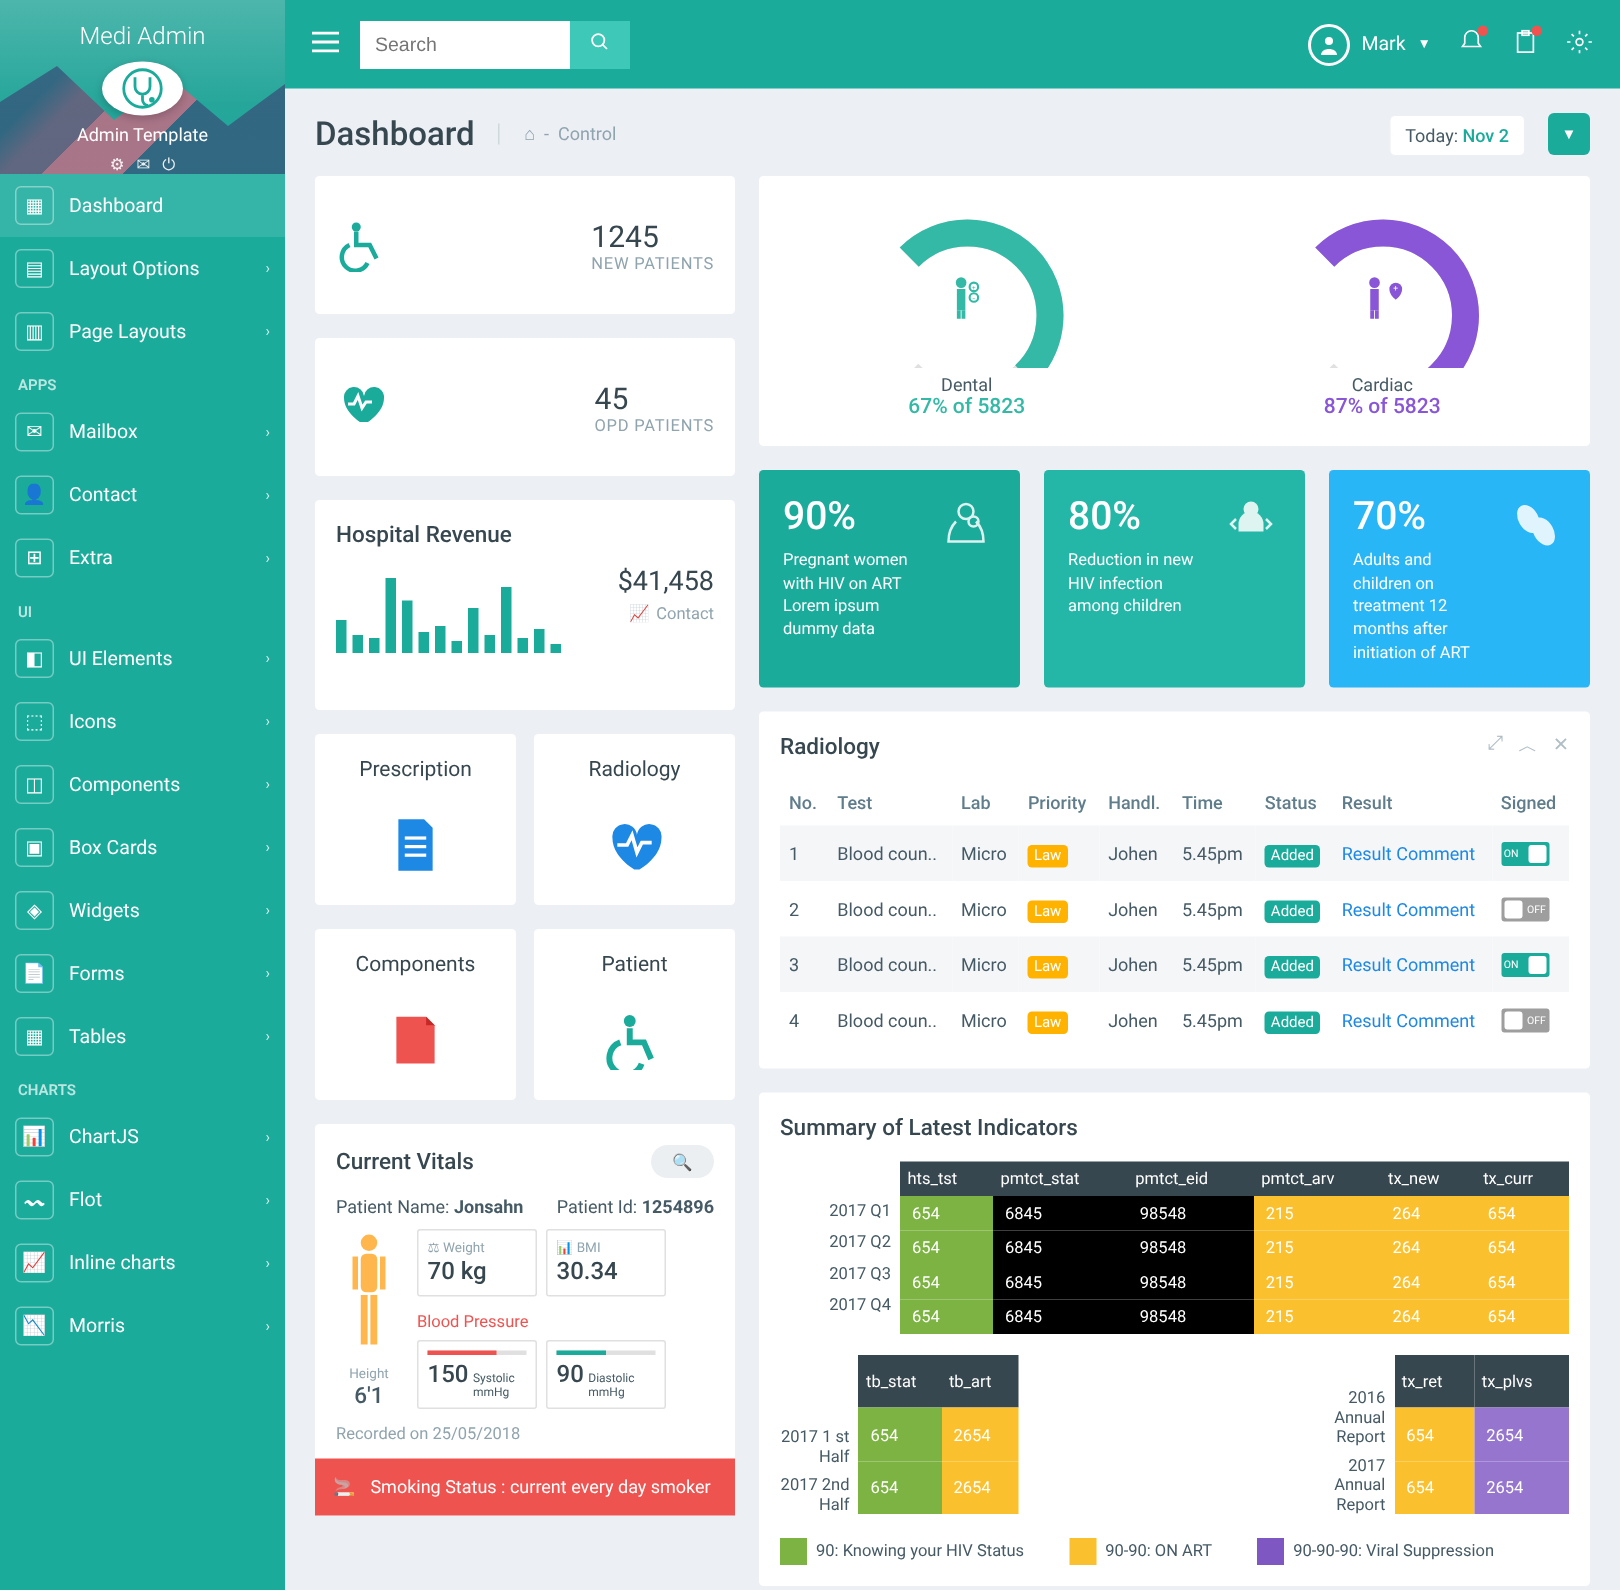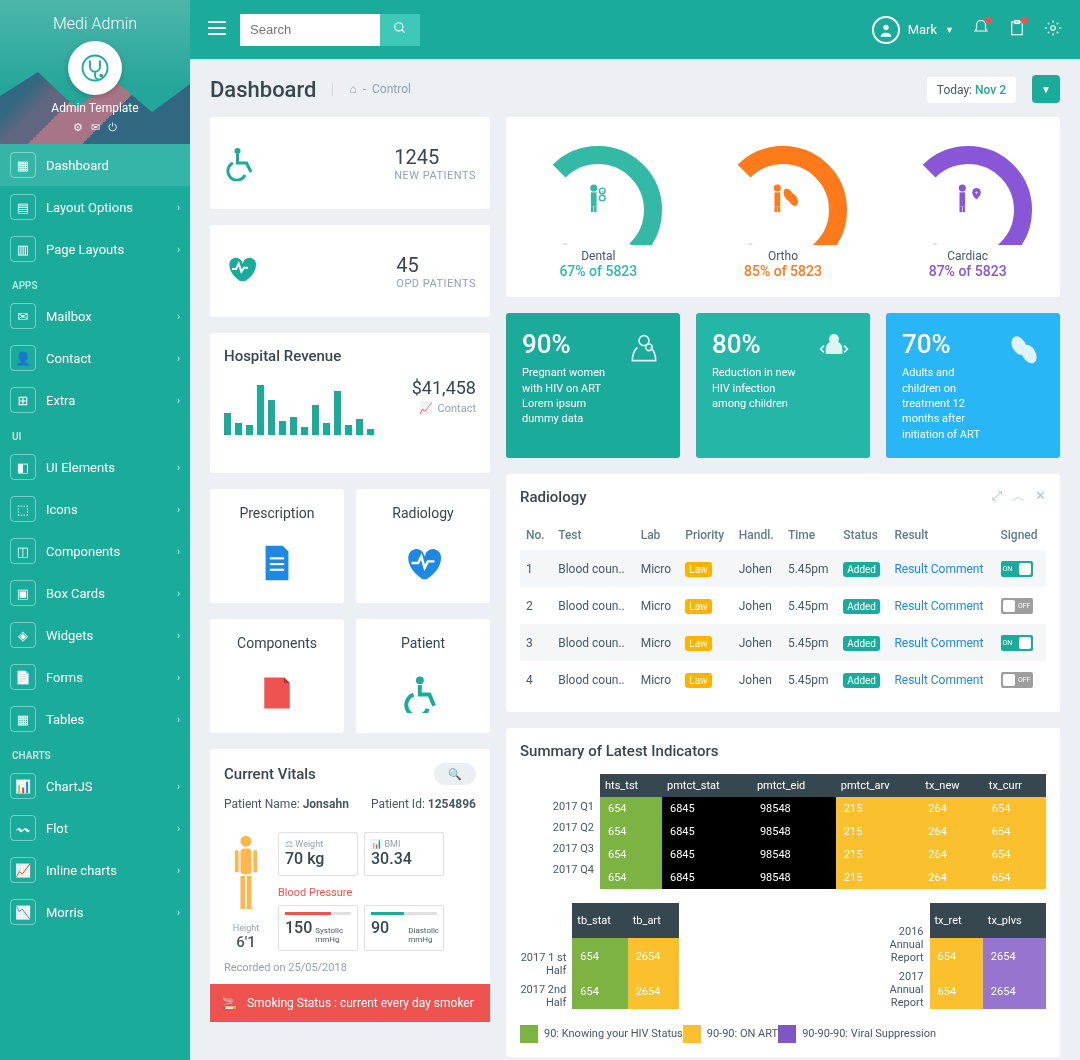--- a/index.html
+++ b/index.html
@@ -1,21 +1,21 @@
 <!DOCTYPE html>
 <html><head>
 <meta charset="utf-8">
 <style>
 * { box-sizing: border-box; margin: 0; padding: 0; }
 body { font-family: -apple-system, BlinkMacSystemFont, "Segoe UI", Roboto, sans-serif; background: #eceff4; font-size: 13px; color: #455a64; }
 .app { display: flex; width: 1080px; height: 1060px; overflow: hidden; }
 
 
 .sidebar { width: 190px; background: #1aab9b; color: #fff; display: flex; flex-direction: column; }
-.sidebar-hero { height: 144px; background: linear-gradient(180deg,#4db6ac 0%,#26a69a 60%,#1aab9b 100%); position: relative; display: flex; flex-direction: column; align-items: center; padding-top: 14px; }
+.sidebar-hero { height: 116px; background: linear-gradient(180deg,#4db6ac 0%,#26a69a 60%,#1aab9b 100%); position: relative; display: flex; flex-direction: column; align-items: center; padding-top: 14px; }
 .sidebar-hero::before { content:""; position:absolute; left:0; right:0; bottom:0; height:80px; background: linear-gradient(135deg,#355c7d 0 20%, #6c5b7b 30% 40%, #c06c84 40% 60%, #355c7d 60%); clip-path: polygon(0 40%, 20% 10%, 40% 55%, 60% 20%, 80% 60%, 100% 25%, 100% 100%, 0 100%); opacity:.85; }
 .brand { font-size: 16px; font-weight: 600; z-index:2; }
 .brand span { font-weight: 300; }
 .avatar { width: 54px; height: 54px; border-radius: 50%; background:#fff; display:flex; align-items:center; justify-content:center; margin-top:8px; z-index:2; box-shadow:0 2px 6px rgba(0,0,0,.2); }
 .avatar svg { width:30px; height:30px; }
 .avatar-title { font-size: 12px; margin-top: 6px; z-index:2; }
 .hero-dots { display:flex; gap:8px; margin-top:6px; z-index:2; font-size:11px; opacity:.9; }
 
 .nav { flex:1; overflow-y:auto; padding-bottom:10px; }
 .nav::-webkit-scrollbar { width:0; }
@@ -100,39 +100,39 @@
 .link { color:#1e88e5; cursor:pointer; }
 .toggle { width:32px; height:16px; border-radius:2px; background:#9e9e9e; position:relative; display:inline-flex; align-items:center; justify-content:flex-end; font-size:7px; color:#fff; padding:0 2px; }
 .toggle.on { background:#1aab9b; justify-content:flex-start; }
 .toggle::after { content:""; width:12px; height:12px; background:#fff; border-radius:2px; position:absolute; top:2px; }
 .toggle.on::after { right:2px; }
 .toggle.off::after { left:2px; }
 
 .vitals-card .vh { display:flex; align-items:center; margin-bottom:12px; }
 .vitals-card .vh h3 { font-size:15px; font-weight:500; color:#37474f; }
 .vitals-card .vh .srch { margin-left:auto; width:42px; height:22px; background:#eceff1; border-radius:11px; display:flex; align-items:center; justify-content:center; color:#b0bec5; font-size:11px; }
-.vitals-meta { display:flex; font-size:12px; margin-bottom:21px; }
+.vitals-meta { display:flex; font-size:12px; margin-bottom:8px; }
 .vitals-meta .r { margin-left:auto; }
 .vitals-body { display:flex; gap:10px; }
 .human { width:44px; }
 .vgrid { flex:1; display:grid; grid-template-columns:80px 80px; gap:6px; font-size:11px; }
 .vbox { border:1px solid #e0e0e0; padding:6px; border-radius:2px; }
 .vbox .vl { font-size:9px; color:#90a4ae; }
 .vbox .vv { font-size:16px; font-weight:500; color:#37474f; }
 .vbox .bar { height:3px; background:#e0e0e0; margin-bottom:3px; }
 .vbox .bar i { display:block; height:100%; }
 .bp-title { color:#ef5350; font-size:11px; grid-column:1/3; margin-top:4px; }
 .rec { font-size:11px; color:#90a4ae; margin-top:10px; }
 .smoke { background:#ef5350; color:#fff; padding:12px; margin:10px -14px -14px; font-size:12px; display:flex; gap:10px; align-items:center; }
 
 .ind-card table { width:100%; border-collapse:collapse; font-size:11px; }
 .ind-card th { background:#37474f; color:#fff; padding:5px; text-align:left; font-weight:400; }
 .ind-card td { padding:5px 8px; color:#fff; }
 .g1{background:#7cb342}.g2{background:#000000}.y1{background:#fbc02d}.p1{background:#9575cd}
-.legend { display:flex; margin-top:16px; font-size:11px; align-items:center;text-align:right; }
+.legend { display:flex; gap:30px; margin-top:16px; font-size:11px; align-items:center;text-align:right; }
 .legend span.sw { width:18px; height:18px; display:inline-block; margin-right:6px; vertical-align:middle; }
 
 .ind-tables { display:grid; grid-template-columns: 80px 1fr; gap:0; align-items:start; }
 .ind-half { display:flex; gap:30px; margin-top:14px; }
 </style>
 </head>
 <body>
 
 <div class="app">
 
@@ -434,21 +434,21 @@
                     </div>
                     <div style="display:flex;align-items:baseline;gap:3px">
                       <span class="vv">150</span>
                       <span style="font-size:8px"><span>Systolic</span><br><span>mmHg</span></span>
                     </div>
                   </div>
                 <div class="vbox">
                     <div class="bar">
                       <i style="width:50%;background:#1aab9b"></i>
                     </div>
-                    <div style="display:flex;align-items:baseline;gap:19px">
+                    <div style="display:flex;align-items:baseline;gap:3px">
                       <span class="vv">90</span>
                       <span style="font-size:8px"><span>Diastolic</span><br><span>mmHg</span></span>
                     </div>
                   </div>
               </div>
             </div>
             <div class="rec">Recorded on 25/05/2018</div>
             <div class="smoke">
                 <span>🚬</span>
                 <span>Smoking Status : current every day smoker</span>
@@ -470,38 +470,20 @@
                     <rect x="7" y="18" width="1.8" height="4" fill="#33b9a5"></rect>
                     <rect x="9.2" y="18" width="1.8" height="4" fill="#33b9a5"></rect>
                     <circle cx="15" cy="7" r="2" fill="none" stroke="#33b9a5"></circle>
                     <text x="15" y="8.5" font-size="3" fill="#33b9a5" text-anchor="middle">+</text>
                     <circle cx="15" cy="12" r="2" fill="none" stroke="#33b9a5"></circle>
                     <text x="15" y="13.5" font-size="3" fill="#33b9a5" text-anchor="middle">−</text>
                   </svg>
                 </div>
     <div class="gt">Dental</div>
     <div class="gv" style="color:#33b9a5">67% of 5823</div>
-  </div>
-              <div class="gauge">
-    <svg width="150" height="110" viewBox="0 0 150 110">
-                  <circle cx="75" cy="75" r="55" fill="none" stroke="#e0e0e0" stroke-width="18" stroke-dasharray="259.18139392115796 345.57519189487726" stroke-dashoffset="-43.19689898685966" transform="rotate(180 75 75)"></circle>
-                  <circle cx="75" cy="75" r="55" fill="none" stroke="#ff7a1a" stroke-width="18" stroke-dasharray="220.30418483298428 345.57519189487726" stroke-dashoffset="-43.19689898685966" transform="rotate(180 75 75)"></circle>
-                </svg>
-    <div class="gauge-icon">
-                  <svg width="34" height="34" viewBox="0 0 24 24">
-                    <circle cx="8" cy="5" r="2.5" fill="#ff7a1a"></circle>
-                    <rect x="6" y="8" width="4" height="10" fill="#ff7a1a"></rect>
-                    <rect x="6" y="18" width="1.8" height="4" fill="#ff7a1a"></rect>
-                    <rect x="8.2" y="18" width="1.8" height="4" fill="#ff7a1a"></rect>
-                    <ellipse cx="16" cy="10" rx="3" ry="5" transform="rotate(-30 16 10)" fill="#ff7a1a"></ellipse>
-                    <ellipse cx="19" cy="13" rx="3" ry="5" transform="rotate(-30 19 13)" fill="#ff7a1a"></ellipse>
-                  </svg>
-                </div>
-    <div class="gt">Ortho</div>
-    <div class="gv" style="color:#ff7a1a">85% of 5823</div>
   </div>
               <div class="gauge">
     <svg width="150" height="110" viewBox="0 0 150 110">
                   <circle cx="75" cy="75" r="55" fill="none" stroke="#e0e0e0" stroke-width="18" stroke-dasharray="259.18139392115796 345.57519189487726" stroke-dashoffset="-43.19689898685966" transform="rotate(180 75 75)"></circle>
                   <circle cx="75" cy="75" r="55" fill="none" stroke="#8856d6" stroke-width="18" stroke-dasharray="225.4878127114074 345.57519189487726" stroke-dashoffset="-43.19689898685966" transform="rotate(180 75 75)"></circle>
                 </svg>
     <div class="gauge-icon">
                   <svg width="34" height="34" viewBox="0 0 24 24">
                     <circle cx="8" cy="5" r="2.5" fill="#8856d6"></circle>
                     <rect x="6" y="8" width="4" height="10" fill="#8856d6"></rect>

